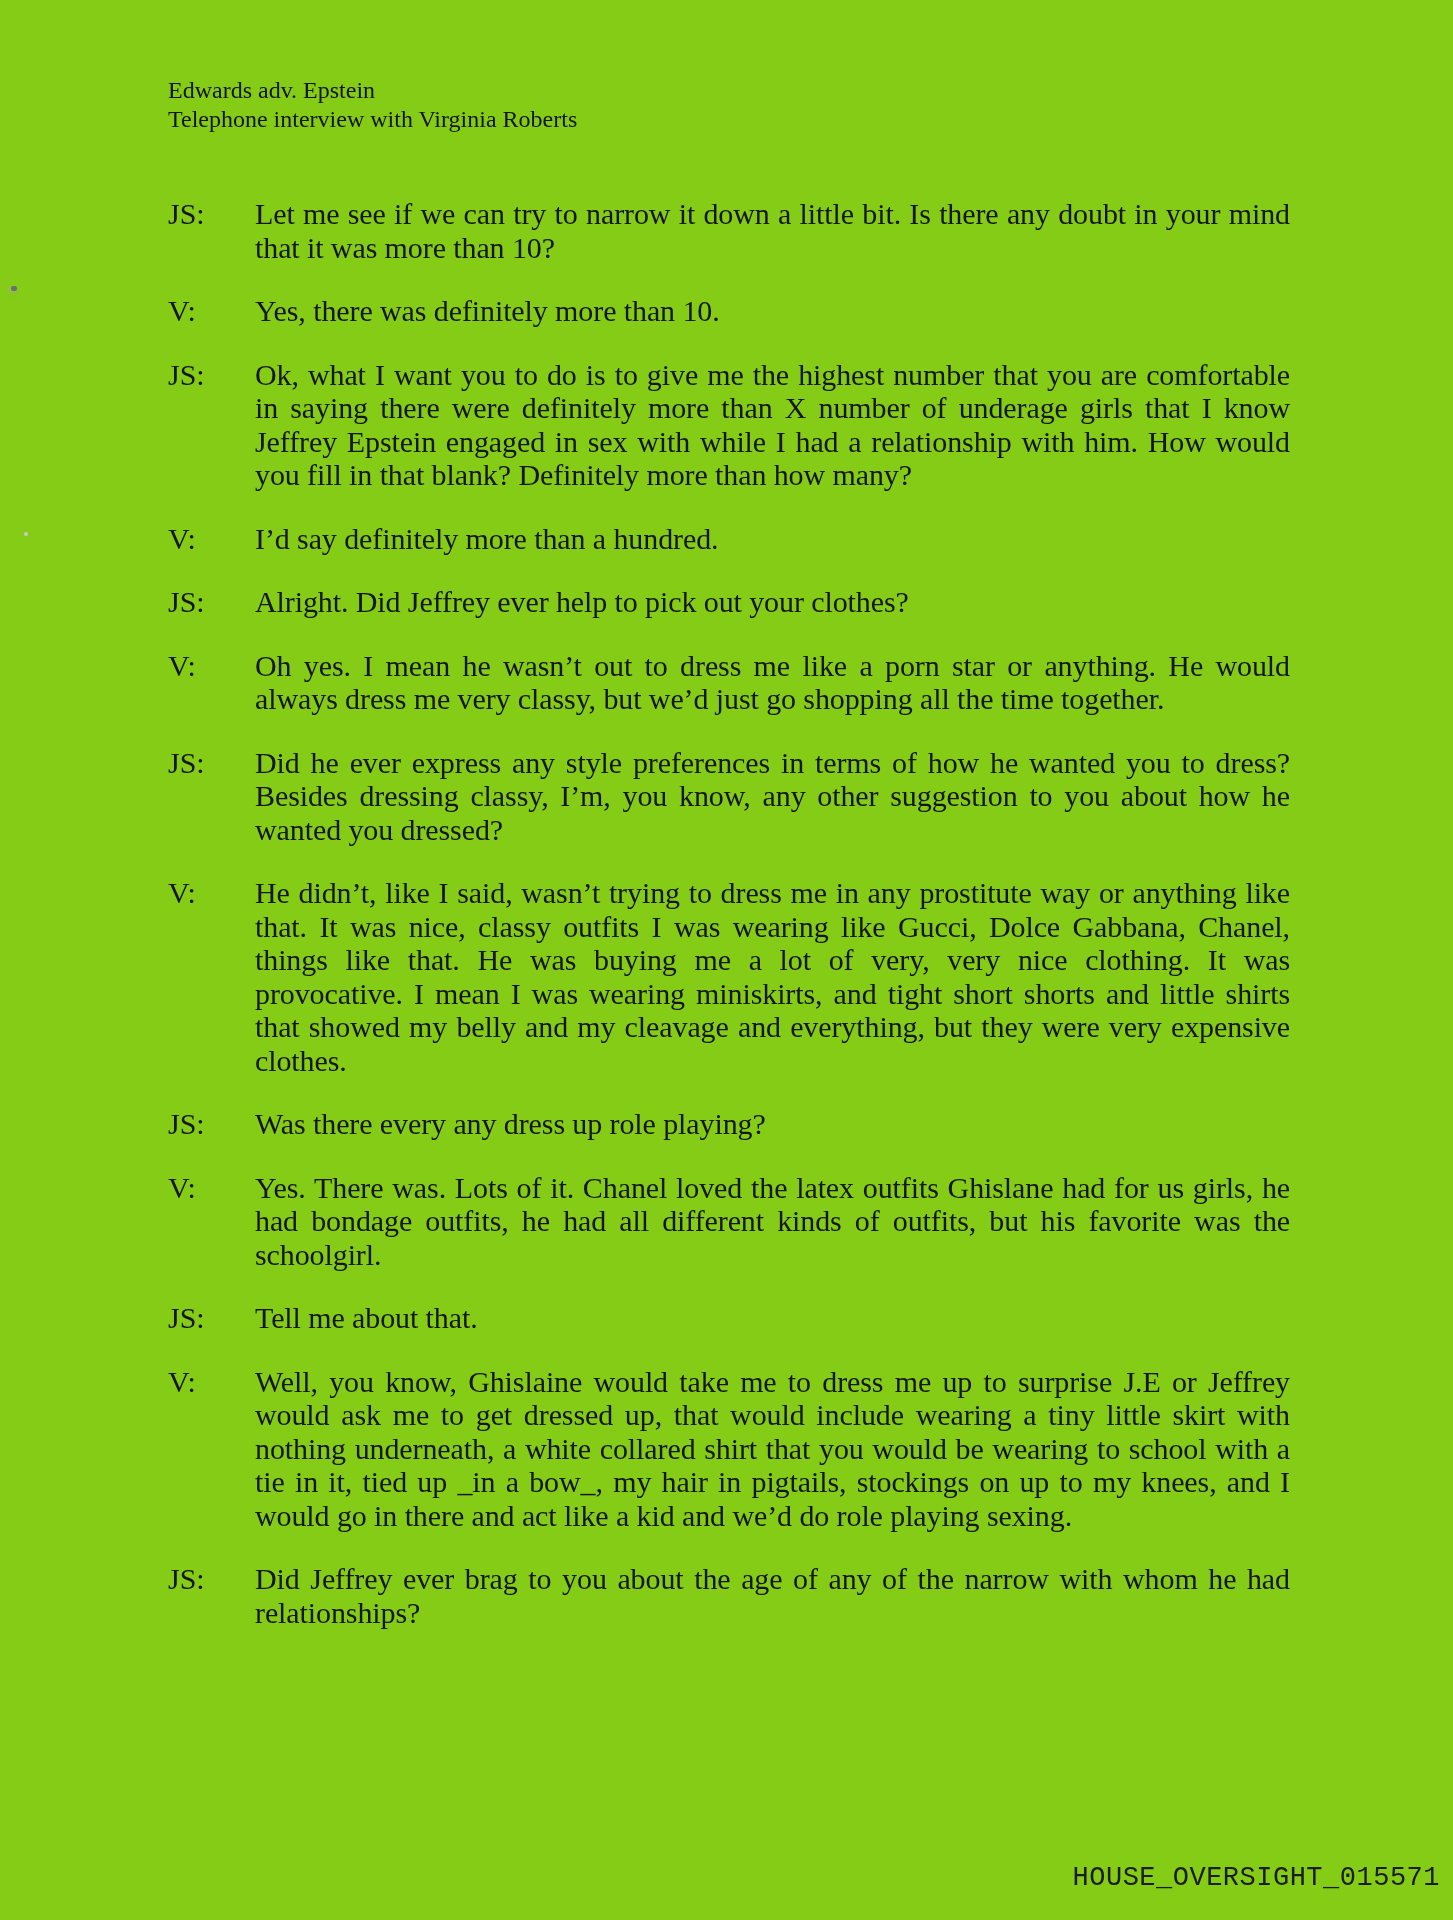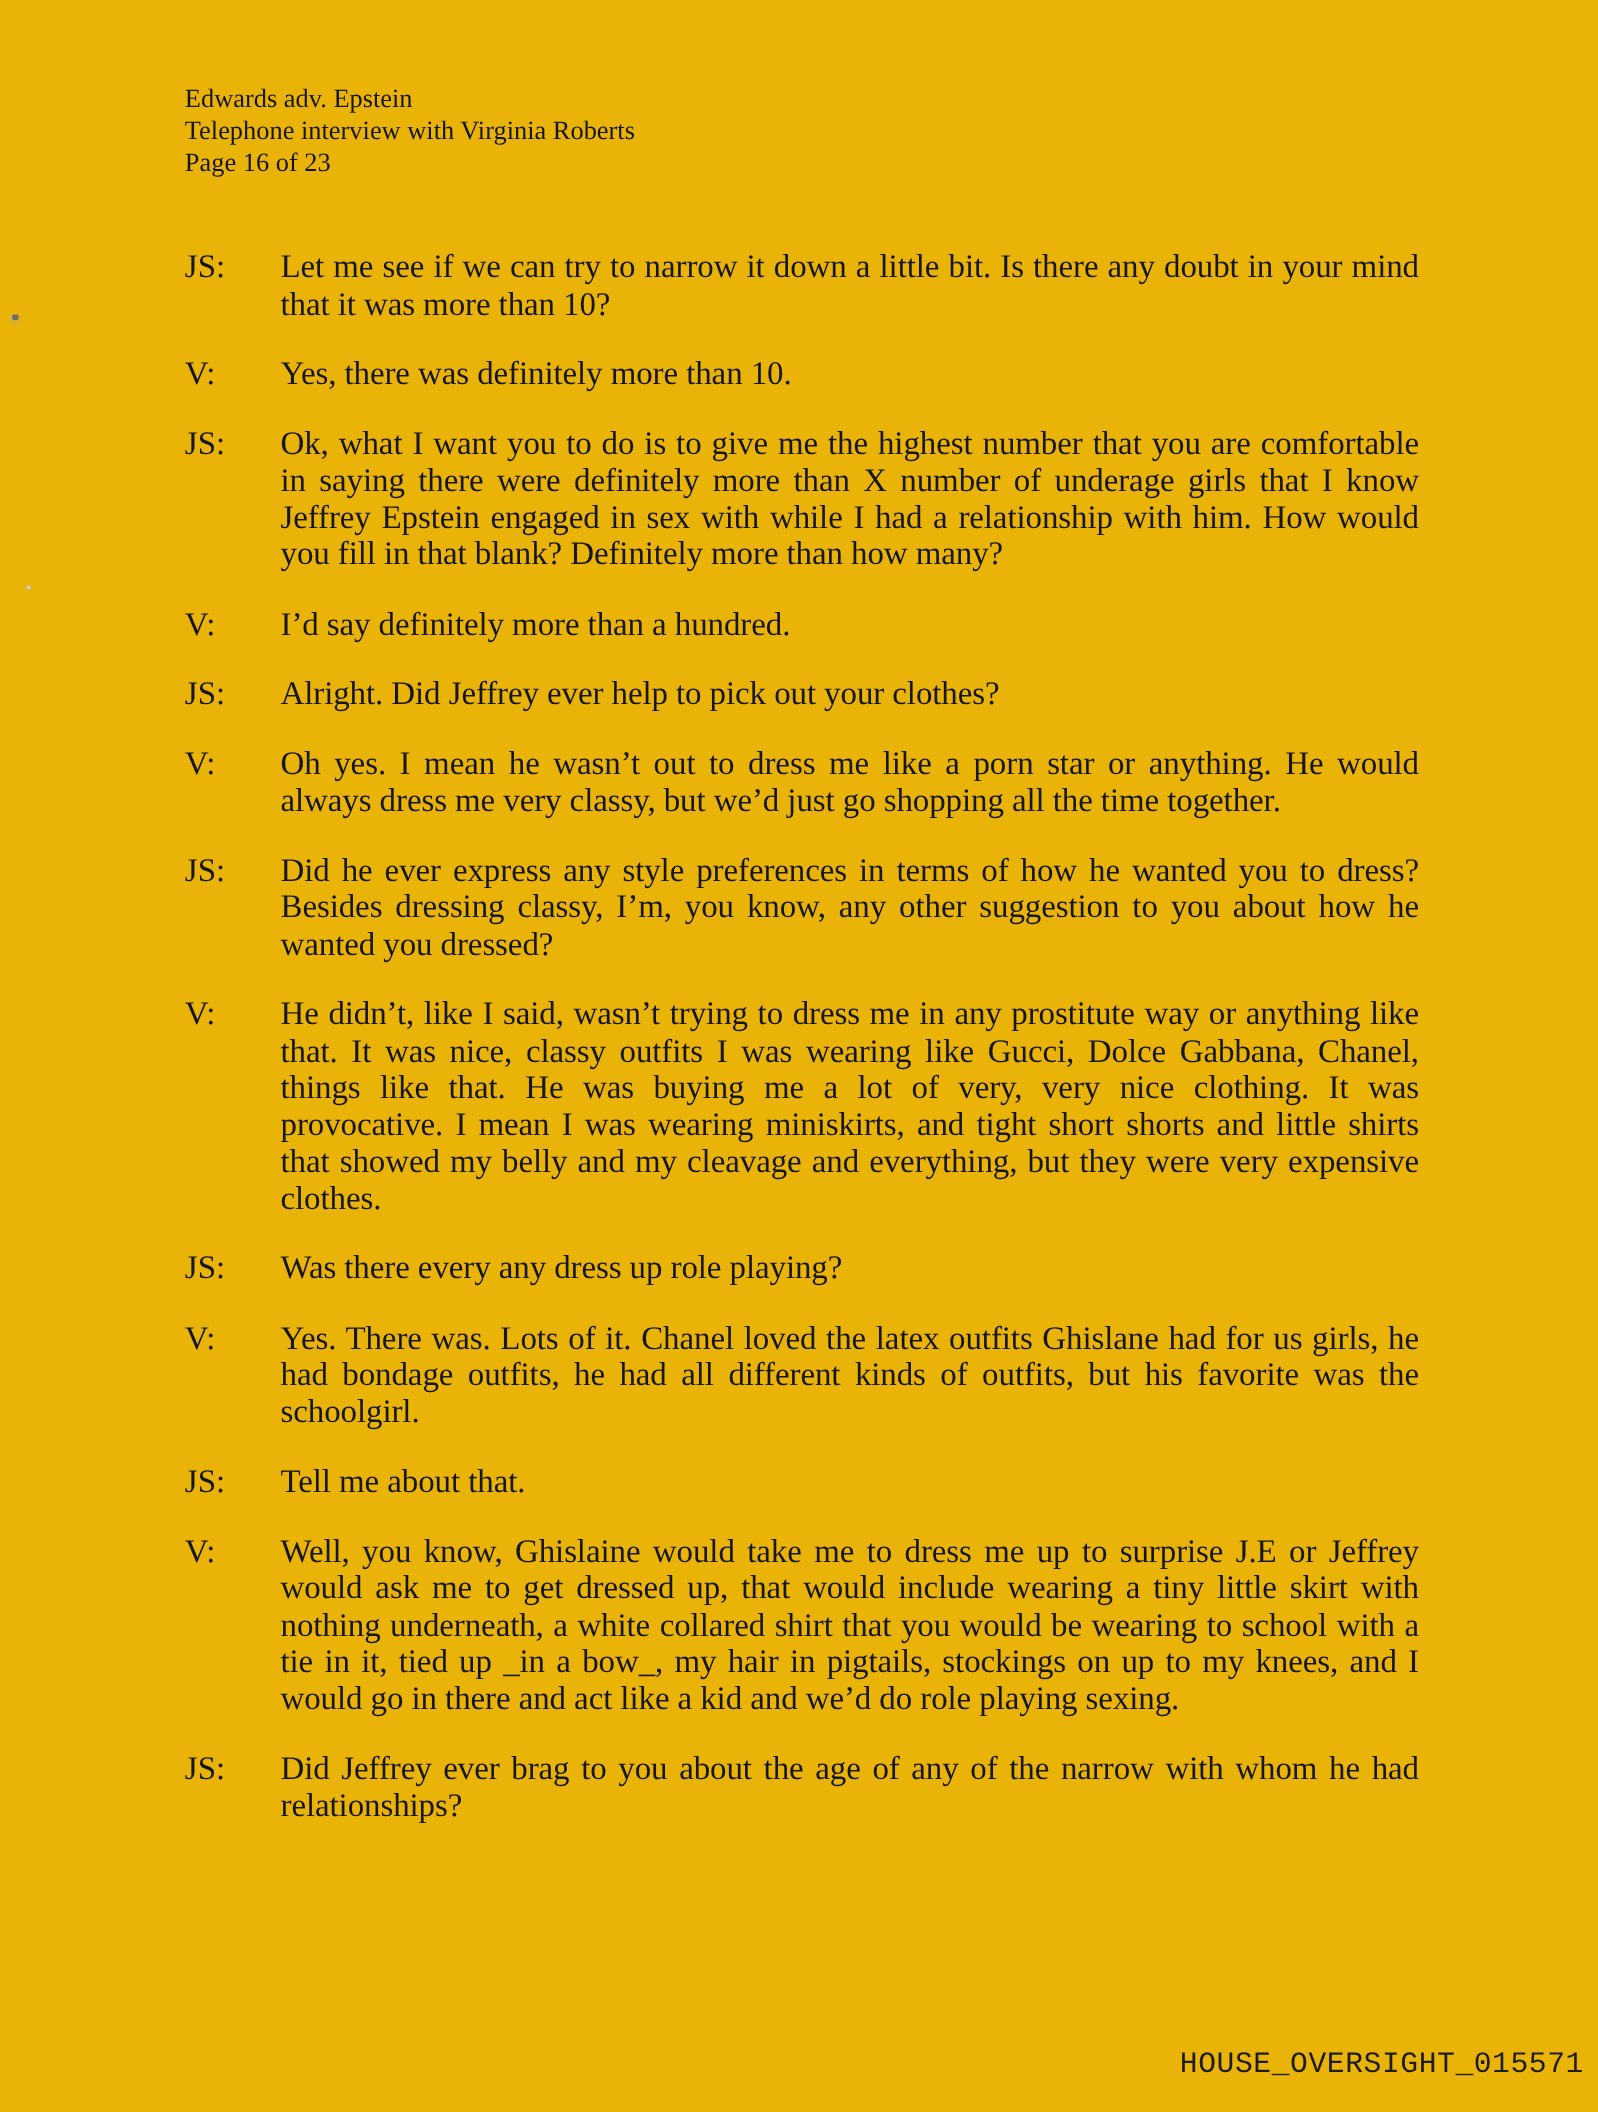--- a/index.html
+++ b/index.html
@@ -4,21 +4,21 @@
 <style>
   html, body {
     margin: 0;
     padding: 0;
     background: #ffffff;
   }
   .page {
     position: relative;
     width: 1453px;
     height: 1920px;
-    background: #eab308;
+    background: #84cc16;
     overflow: hidden;
     font-family: "Liberation Serif", serif;
     color: #111111;
   }
   .doc-header {
     padding-top: 76px;
     margin-left: 168px;
     font-size: 24px;
     line-height: 29px;
     color: #151515;
@@ -77,21 +77,20 @@
   }
 </style>
 </head>
 <body>
 
 <div class="page">
 
   <div class="doc-header">
     <div>Edwards adv. Epstein</div>
     <div>Telephone interview with Virginia Roberts</div>
-    <div>Page 16 of 23</div>
   </div>
 
   <div class="dialogue" id="dialogue">
   <div class="row">
     <div class="speaker">JS:</div>
     <div class="utterance">Let me see if we can try to narrow it down a little bit.  Is there any doubt in your mind that it was more than 10?</div>
   </div>
 
   <div class="row">
     <div class="speaker">V:</div>

